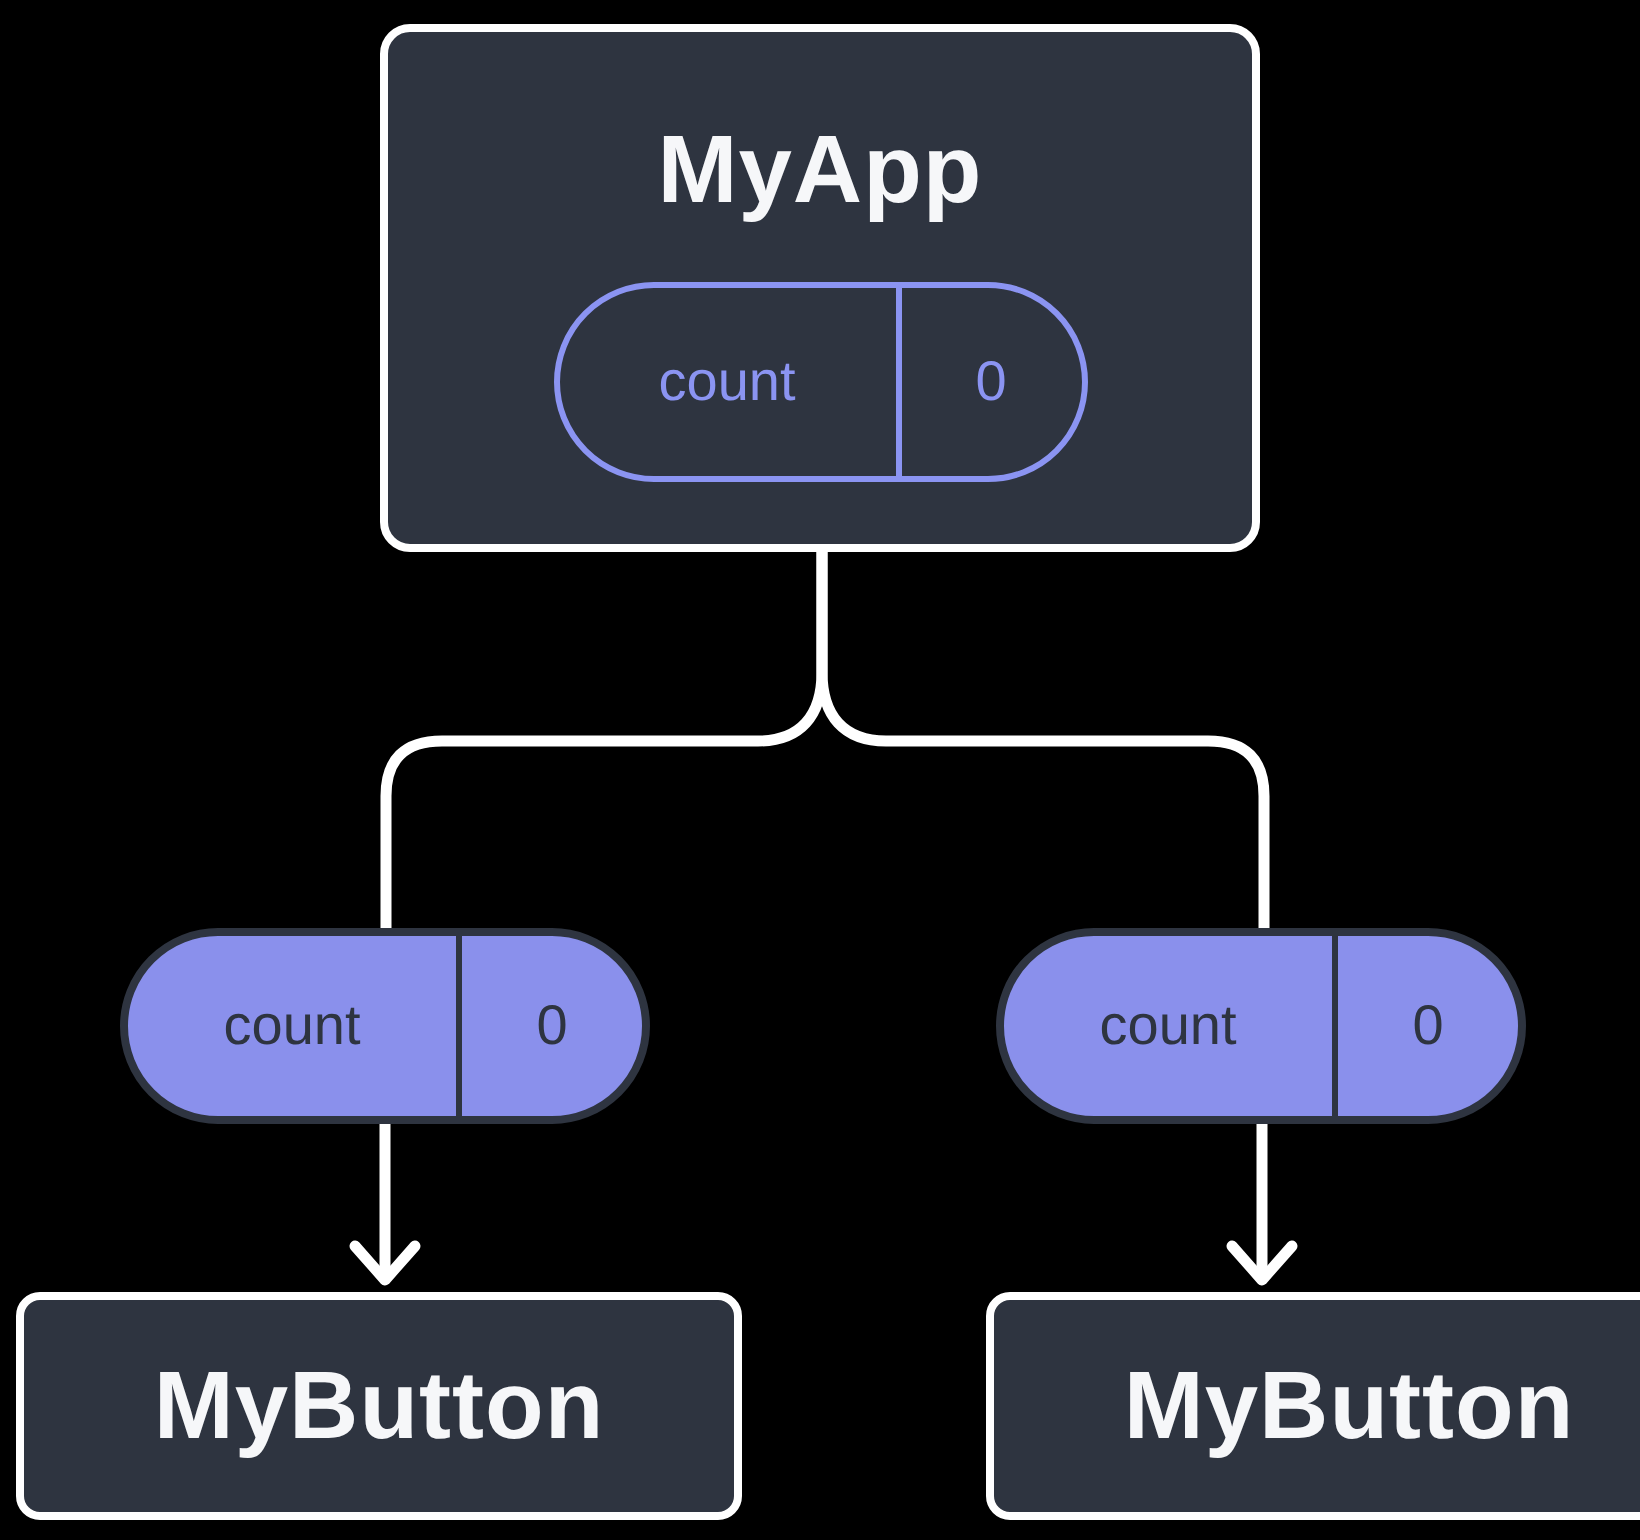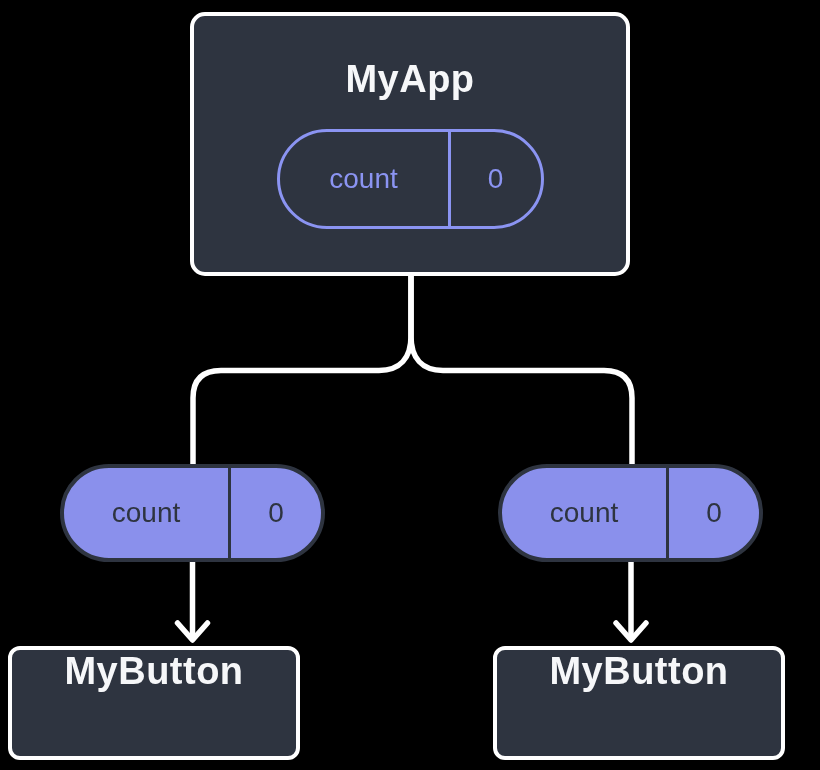--- a/index.html
+++ b/index.html
@@ -34,28 +34,28 @@
     box-sizing:border-box;
     background:var(--box-fill);
     border:4px solid var(--box-border);
   }
   .root-node{
     left:190px;top:12px;width:440px;height:264px;
     border-radius:15px;
     display:flex;flex-direction:column;align-items:center;
   }
   .child-node{
-    width:292px;height:114px;top:646px;
+    width:363px;height:114px;top:646px;
     border-radius:12px;
-    display:flex;justify-content:center;
+    display:flex;align-items:center;justify-content:center;
   }
   .child-node.left{left:8px;}
   .child-node.right{left:493px;}
   .node-title{
-    font-size:38px;
+    font-size:48px;
     font-weight:700;
     color:var(--title-text);
     letter-spacing:.5px;
   }
   .root-node .node-title{margin-top:42px;}
   .pill{
     display:flex;
     box-sizing:border-box;
     border-radius:999px;
     overflow:hidden;

